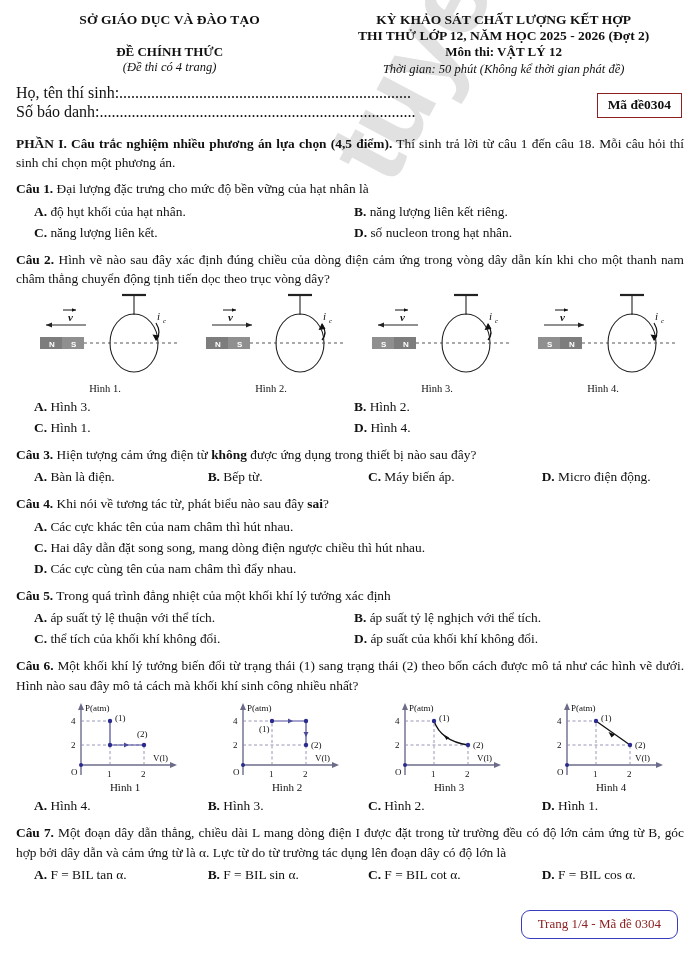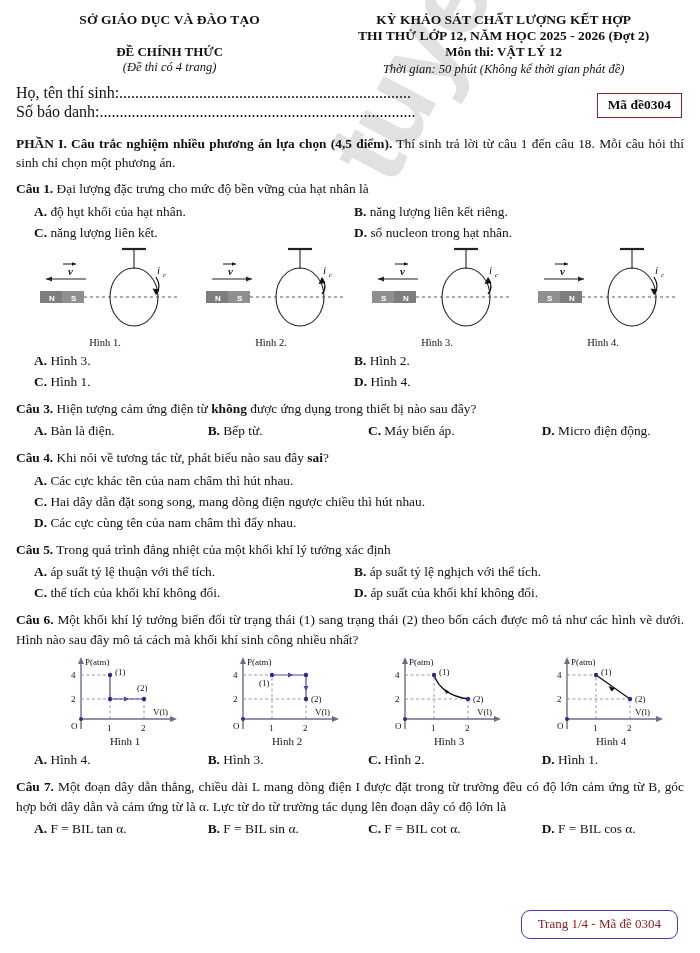--- a/index.html
+++ b/index.html
@@ -142,20 +142,23 @@
     <div class="q">
       <span class="qn">Câu 1.</span><span> Đại lượng đặc trưng cho mức độ bền vững của hạt nhân là</span>
     </div>
     <div class="opts two">
       <div class="opt"><span class="ol">A.</span><span> độ hụt khối của hạt nhân.</span></div>
       <div class="opt"><span class="ol">B.</span><span> năng lượng liên kết riêng.</span></div>
       <div class="opt"><span class="ol">C.</span><span> năng lượng liên kết.</span></div>
       <div class="opt"><span class="ol">D.</span><span> số nucleon trong hạt nhân.</span></div>
     </div>
 
+    <div class="q">
+      <span class="qn">Câu 2.</span><span> Hình vẽ nào sau đây xác định đúng chiều của dòng điện cảm ứng trong vòng dây dẫn kín khi cho một thanh nam châm thẳng chuyển động tịnh tiến dọc theo trục vòng dây?</span>
+    </div>
 
     <div class="figrow">
 
       <div>
         <svg width="150" height="88" viewBox="0 0 150 88">
           <line x1="92" y1="2" x2="116" y2="2" stroke="#222" stroke-width="2.2"></line>
           <line x1="104" y1="2" x2="104" y2="22" stroke="#222" stroke-width="1.1"></line>
           <ellipse cx="104" cy="50" rx="24" ry="29" fill="none" stroke="#222" stroke-width="1.1"></ellipse>
           <line x1="18" y1="50" x2="148" y2="50" stroke="#444" stroke-width="0.9" stroke-dasharray="3,3"></line>
           <rect x="10" y="44" width="22" height="12" fill="#7d7d7d"></rect>

